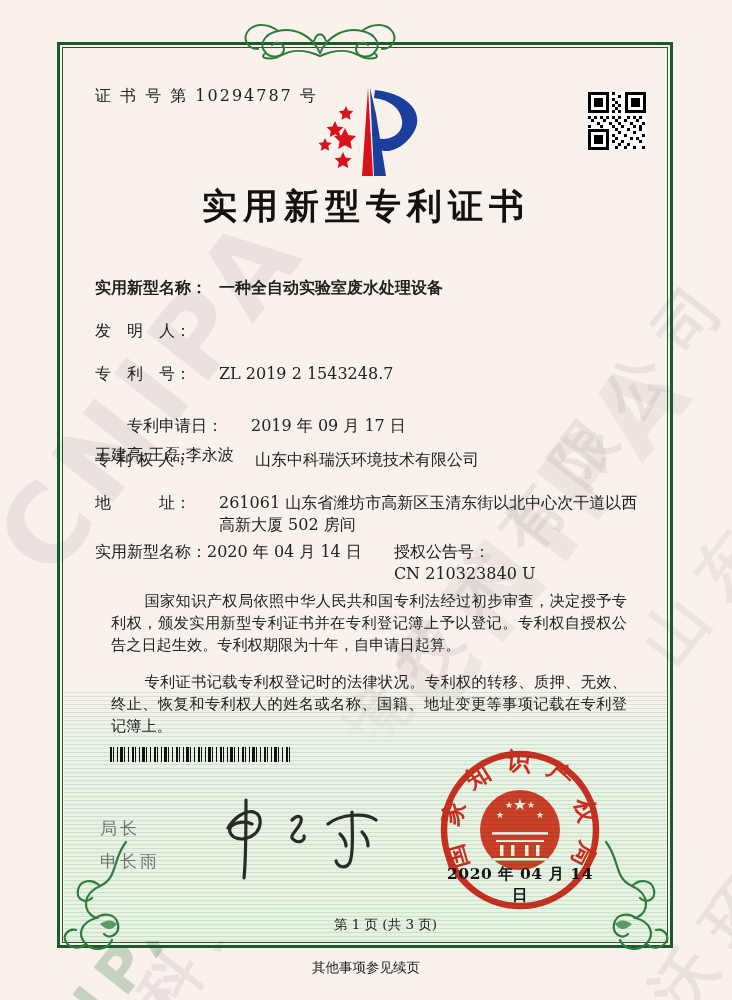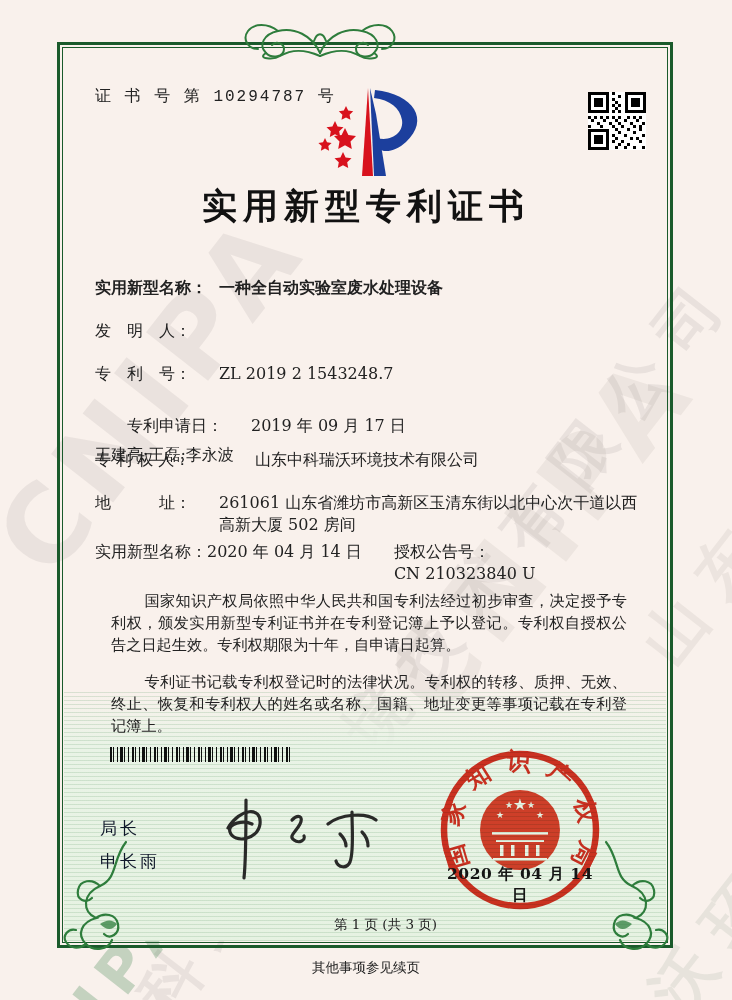--- a/index.html
+++ b/index.html
@@ -34,21 +34,21 @@
     background:
       repeating-linear-gradient(0deg, rgba(122,172,128,.25) 0 1px, rgba(122,172,128,0) 1px 4px),
       linear-gradient(180deg, rgba(233,243,230,0) 0%, #e9f3e6 22%, #e6f2e2 100%);
   }
   
   .ornament{position:absolute;z-index:2;}
   .top-orn{left:228px;top:15px;}
   .corner-left{left:42px;top:838px;}
   .corner-right{left:602px;top:838px;transform:scaleX(-1);}
   
-  .cert-no{position:absolute;left:95px;top:86px;font-size:16px;letter-spacing:2px;z-index:3;font-family:Liberation Mono, monospace;}
+  .cert-no{position:absolute;left:95px;top:86px;font-size:16px;letter-spacing:2px;z-index:3;}
   .logo{position:absolute;left:298px;top:84px;z-index:3;}
   .qr{position:absolute;left:588px;top:92px;width:58px;height:58px;background:#fff;z-index:3;}
   .title{
     position:absolute;left:0;right:0;top:183px;text-align:center;
     font-size:35px;font-weight:bold;letter-spacing:6px;color:#111;z-index:3;
   }
   
   .fields{position:absolute;left:95px;top:277px;width:548px;z-index:3;font-size:16px;line-height:22px;}
   .frow{position:absolute;left:0;width:548px;display:flex;}
   .frow .lab{flex:0 0 124px;white-space:pre;}
@@ -60,21 +60,21 @@
   .paras{position:absolute;left:95px;top:575px;width:548px;z-index:3;
     font-size:15.2px;line-height:21.8px;text-align:justify;}
   .paras p{margin:16px;text-indent:2.2em;}
   
   .barcode{
     position:absolute;left:110px;top:747px;width:181px;height:15px;z-index:3;mix-blend-mode:multiply;
     background:repeating-linear-gradient(90deg,
       #111 0 2px,#fff 2px 3px,#111 3px 4px,#fff 4px 7px,#111 7px 8px,#fff 8px 10px,
       #111 10px 13px,#fff 13px 14px,#111 14px 15px,#fff 15px 18px,#111 18px 19px,#fff 19px 22px);
   }
-  .signer{position:absolute;left:100px;top:812px;z-index:3;font-size:17px;line-height:33px;letter-spacing:3px;color:#0f172a;}
+  .signer{position:absolute;left:100px;top:812px;z-index:3;font-size:17px;line-height:33px;letter-spacing:3px;color:#737373;}
   .signature{position:absolute;left:200px;top:790px;z-index:4;}
   .seal{position:absolute;left:430px;top:740px;z-index:4;mix-blend-mode:multiply;opacity:.96;}
   .seal-date{
     position:absolute;left:438px;top:864px;width:164px;text-align:center;z-index:5;
     font-size:15.5px;font-weight:600;color:#151515;letter-spacing:.5px;
   }
   .page-info{position:absolute;left:0;right:0;top:916px;text-align:center;font-size:13.5px;z-index:3;color:#222;padding-left:39px;}
   .footer-note{position:absolute;left:0;right:0;top:959px;text-align:center;font-size:13.5px;z-index:3;color:#222;}
 </style>
 </head>

